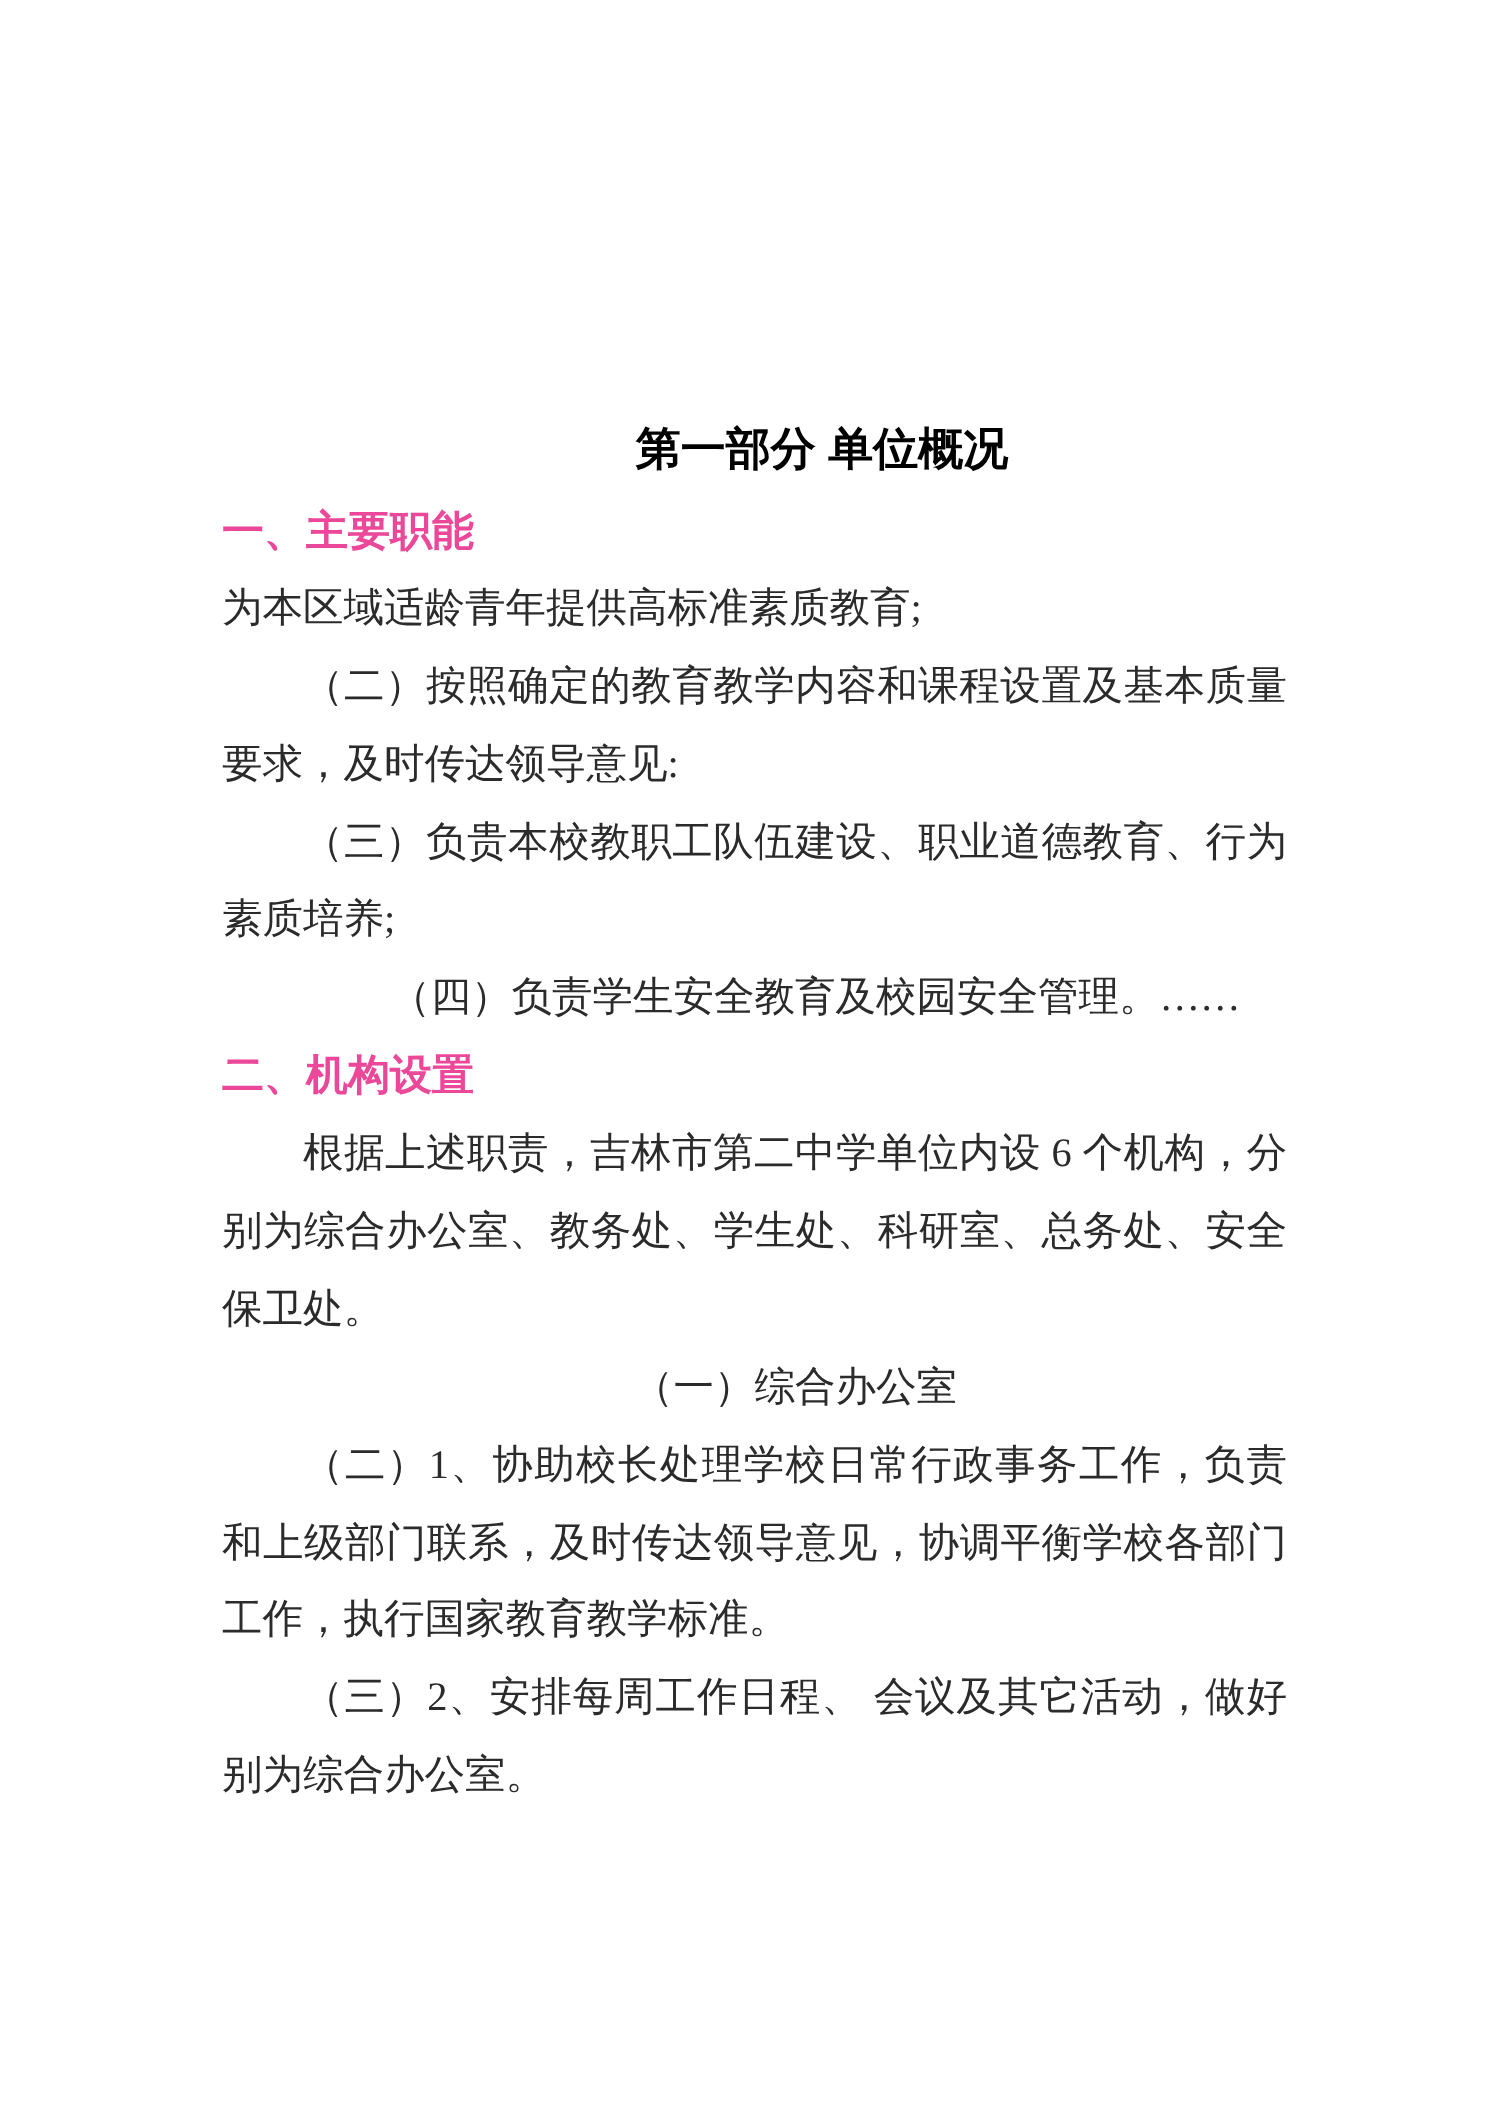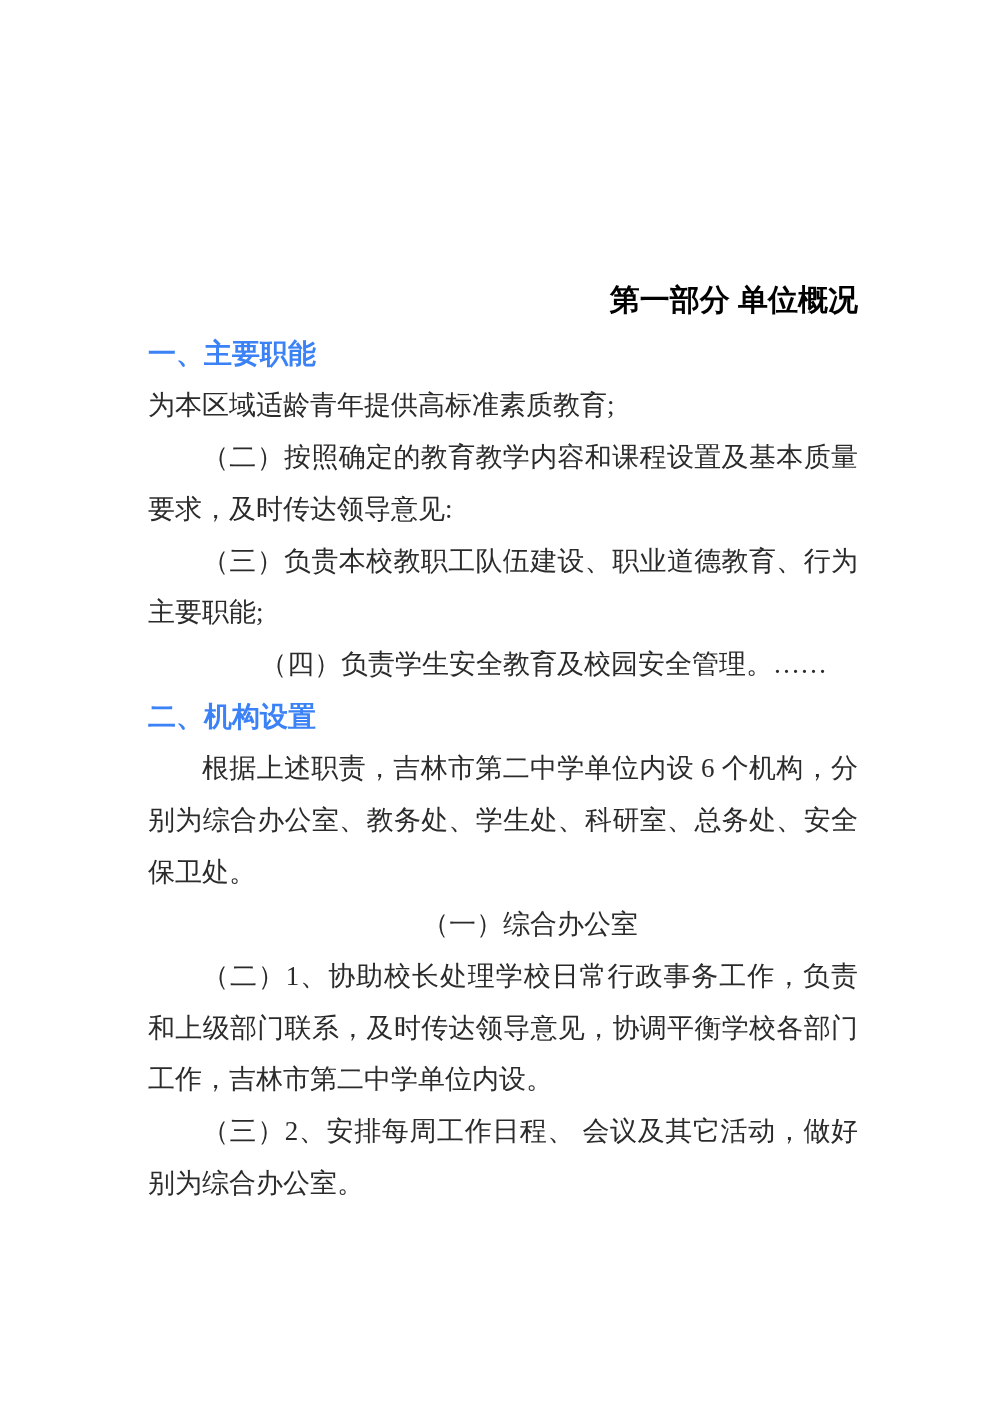--- a/index.html
+++ b/index.html
@@ -28,28 +28,28 @@
     line-height: 51.9px;
     overflow: visible;
   }
   .title {
     font-family: "Liberation Sans", "DejaVu Sans", sans-serif;
     font-weight: bold;
     font-size: 30px;
     color: #000000;
     height: 56px;
     line-height: 56px;
-    text-align: right;
+    text-align: center;
     padding-left: 90px;
   }
   .h {
     font-family: "Liberation Sans", "DejaVu Sans", sans-serif;
     font-weight: bold;
     font-size: 28px;
-    color: #3b82f6;
+    color: #ec4899;
   }
   .just {
     text-align: justify;
     text-align-last: justify;
   }
   .ind  { text-indent: 54px; text-align: center; }
   .ind4 { text-indent: 112px; }
 </style>
 </head>
 <body>
@@ -60,33 +60,33 @@
     <div class="ln title">第一部分 单位概况</div>
 
     <div class="ln h">一、主要职能</div>
 
     <div class="ln">为本区域适龄青年提供高标准素质教育;</div>
 
     <div class="ln ind just">（二）按照确定的教育教学内容和课程设置及基本质量</div>
     <div class="ln">要求，及时传达领导意见:</div>
 
     <div class="ln ind just">（三）负贵本校教职工队伍建设、职业道德教育、行为</div>
-    <div class="ln">主要职能;</div>
+    <div class="ln">素质培养;</div>
 
     <div class="ln ind4">（四）负责学生安全教育及校园安全管理。……</div>
 
     <div class="ln h">二、机构设置</div>
 
     <div class="ln ind just">根据上述职责，吉林市第二中学单位内设 6 个机构，分</div>
     <div class="ln just">别为综合办公室、教务处、学生处、科研室、总务处、安全</div>
     <div class="ln">保卫处。</div>
 
     <div class="ln ind">（一）综合办公室</div>
 
     <div class="ln ind just">（二）1、协助校长处理学校日常行政事务工作，负责</div>
     <div class="ln just">和上级部门联系，及时传达领导意见，协调平衡学校各部门</div>
-    <div class="ln">工作，吉林市第二中学单位内设。</div>
+    <div class="ln">工作，执行国家教育教学标准。</div>
 
     <div class="ln ind just">（三）2、安排每周工作日程、 会议及其它活动，做好</div>
     <div class="ln">别为综合办公室。</div>
 
   </div>
 </div>
 
 </body></html>

